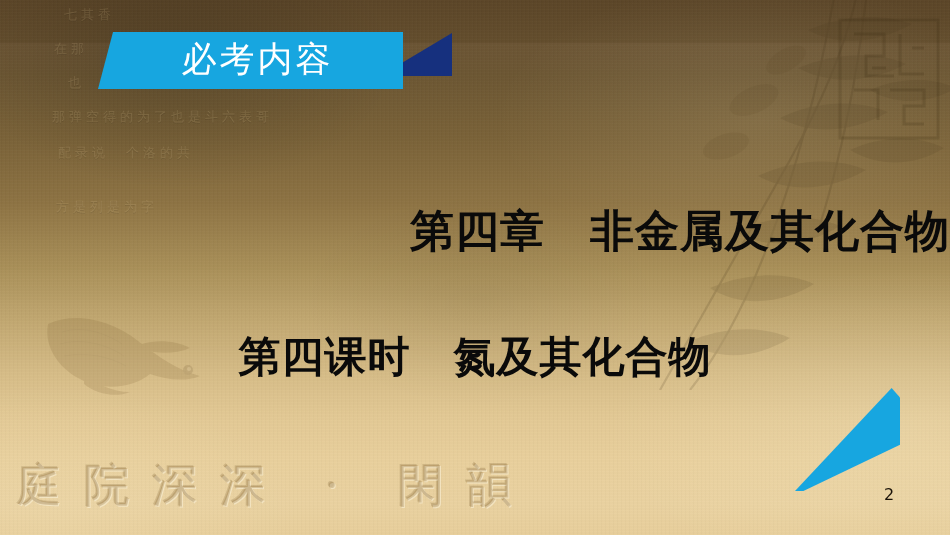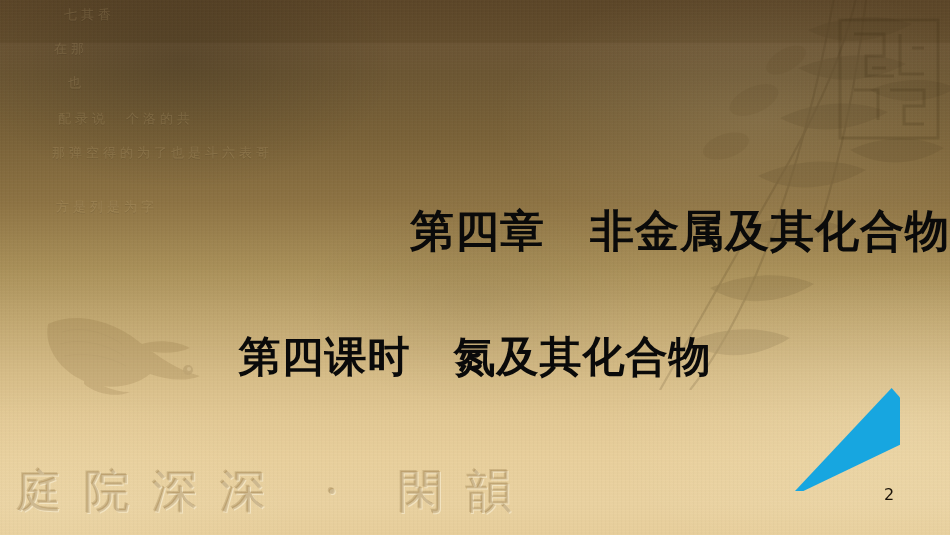--- a/index.html
+++ b/index.html
@@ -121,21 +121,21 @@
     font-size: 13px;
     letter-spacing: 4px;
     white-space: nowrap;
     filter: blur(0.6px);
   }
 
   
   .bg-seal-text {
     position: absolute;
     left: 16px;
-    bottom: 12px;
+    bottom: 18px;
     color: rgba(150,116,62,0.30);
     font-size: 46px;
     letter-spacing: 22px;
     white-space: nowrap;
     text-shadow:
        1px 1px 0 rgba(255,250,232,0.45),
       -1px -1px 0 rgba(120,90,45,0.22);
     filter: blur(0.5px);
     font-family: "DejaVu Serif", "Liberation Serif", serif;
   }
@@ -295,27 +295,33 @@
       </g>
       <circle cx="150" cy="70" r="5" fill="#4b3515" opacity="0.8"></circle>
       <circle cx="151" cy="69" r="2" fill="#efe0c4" opacity="0.7"></circle>
     </svg>
   </div>
 
   <div class="bg-script">
     <div class="ln" style="margin-left:12px;">七其香</div>
     <div class="ln" style="margin-top:16px;margin-left:2px;">在那</div>
     <div class="ln" style="margin-top:16px;margin-left:16px;">也</div>
+    <div class="ln" style="margin-top:16px;margin-left:0px;">那弹空得的为了也是斗六表哥</div>
     <div class="ln" style="margin-top:18px;margin-left:6px;">配录说　个洛的共</div>
-    <div class="ln" style="margin-top:16px;margin-left:0px;">那弹空得的为了也是斗六表哥</div>
     <div class="ln" style="margin-top:36px;margin-left:4px;">方是列是为字</div>
   </div>
 
   <div class="bg-seal-text">庭院深深 · 閑韻</div>
 
+  <div class="banner-wrap">
+    <div class="banner-navy"></div>
+    <div class="banner-cyan">
+      <span class="banner-label">必考内容</span>
+    </div>
+  </div>
 
   <div class="title-main">第四章　非金属及其化合物</div>
   <div class="title-sub">第四课时　氮及其化合物</div>
 
   <div class="corner-deco"></div>
   <div class="page-number">2</div>
 
 </div>
 
 </body></html>

